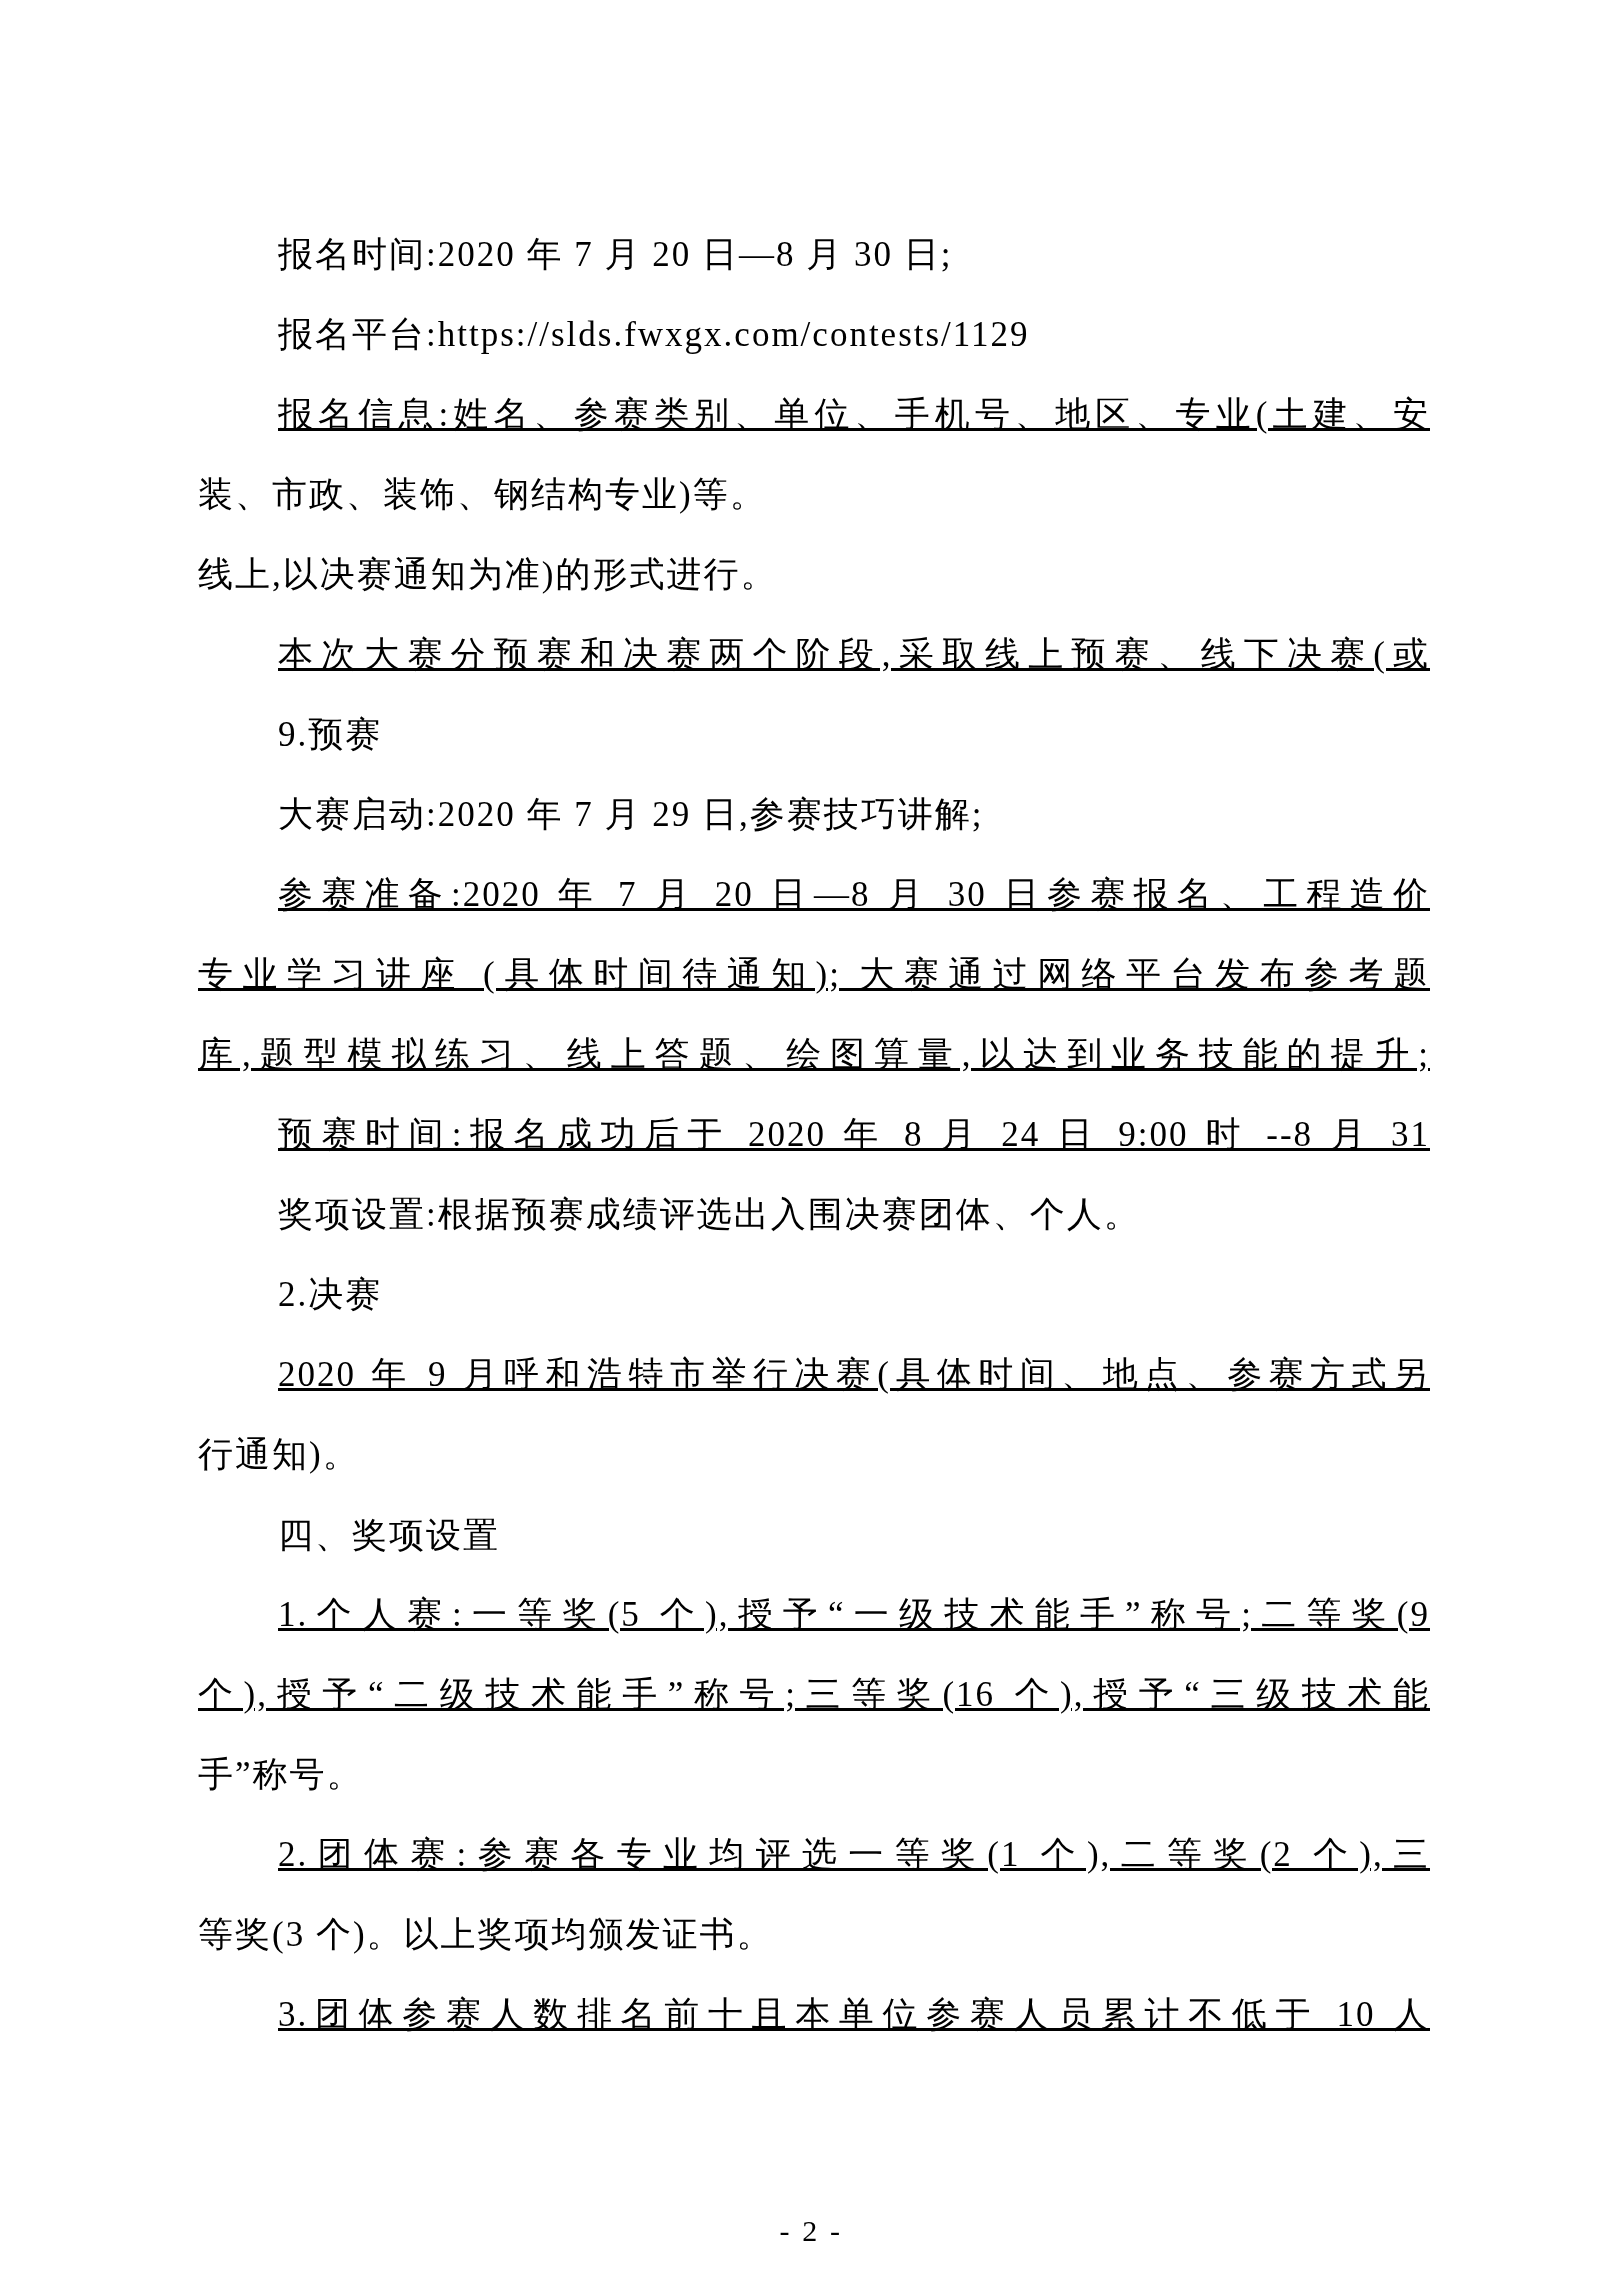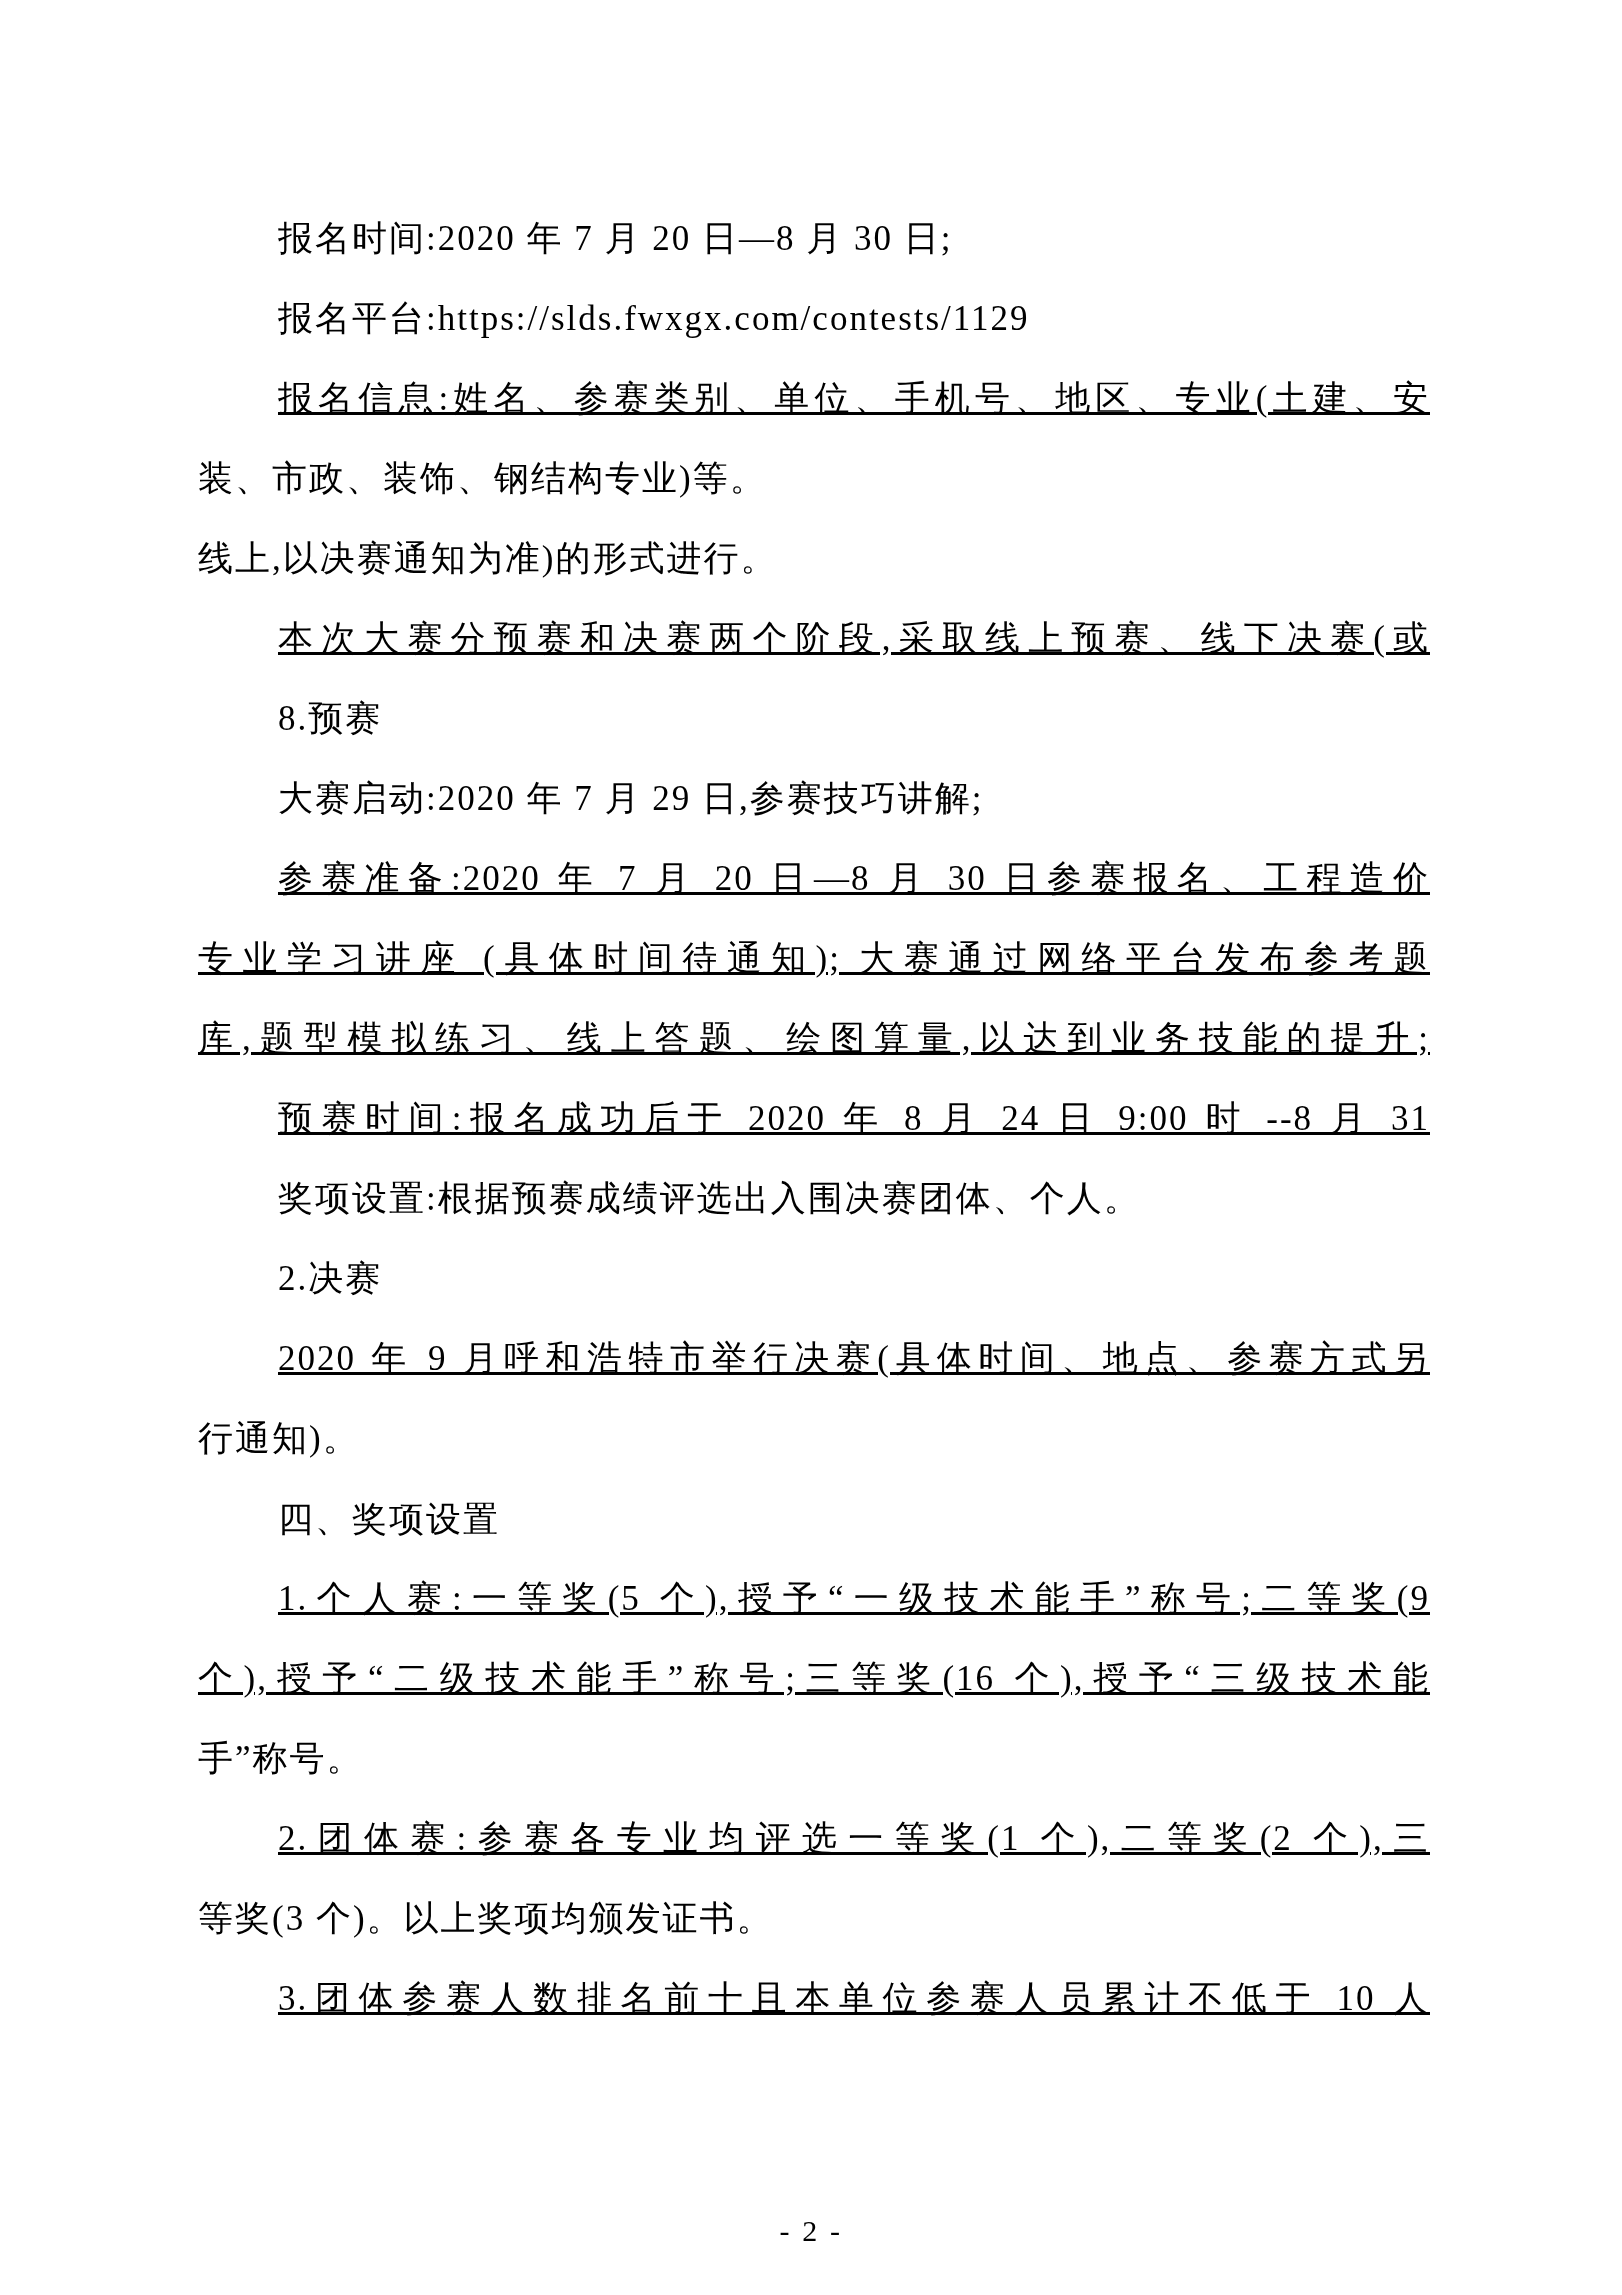--- a/index.html
+++ b/index.html
@@ -12,21 +12,21 @@
     width: 1622px;
     height: 2295px;
     background: #ffffff;
     color: #000000;
     font-family: "Liberation Serif", "DejaVu Serif", serif;
     overflow: hidden;
   }
   .content {
     position: absolute;
     left: 198px;
-    top: 199px;
+    top: 215px;
     width: 1232px;
   }
   .line {
     margin: 0;
     font-size: 35px;
     line-height: 80px;
     height: 80px;
     letter-spacing: 2px;
     white-space: nowrap;
     font-weight: normal;
@@ -59,21 +59,21 @@
 <body>
 
 <div class="page">
   <main class="content">
     <p class="line indent">报名时间:2020 年 7 月 20 日—8 月 30 日;</p>
     <p class="line indent">报名平台:https://slds.fwxgx.com/contests/1129</p>
     <p class="line indent full">报名信息:姓名、参赛类别、单位、手机号、地区、专业(土建、安</p>
     <p class="line">装、市政、装饰、钢结构专业)等。</p>
     <p class="line">线上,以决赛通知为准)的形式进行。</p>
     <p class="line indent full">本次大赛分预赛和决赛两个阶段,采取线上预赛、线下决赛(或</p>
-    <p class="line indent">8.预赛</p>
+    <p class="line indent">9.预赛</p>
     <p class="line indent">大赛启动:2020 年 7 月 29 日,参赛技巧讲解;</p>
     <p class="line indent full">参赛准备:2020 年 7 月 20 日—8 月 30 日参赛报名、工程造价</p>
     <p class="line full">专业学习讲座 (具体时间待通知); 大赛通过网络平台发布参考题</p>
     <p class="line full">库,题型模拟练习、线上答题、绘图算量,以达到业务技能的提升;</p>
     <p class="line indent full">预赛时间:报名成功后于 2020 年 8 月 24 日 9:00 时 --8 月 31</p>
     <p class="line indent">奖项设置:根据预赛成绩评选出入围决赛团体、个人。</p>
     <p class="line indent">2.决赛</p>
     <p class="line indent full">2020 年 9 月呼和浩特市举行决赛(具体时间、地点、参赛方式另</p>
     <p class="line">行通知)。</p>
     <p class="line indent heading">四、奖项设置</p>

